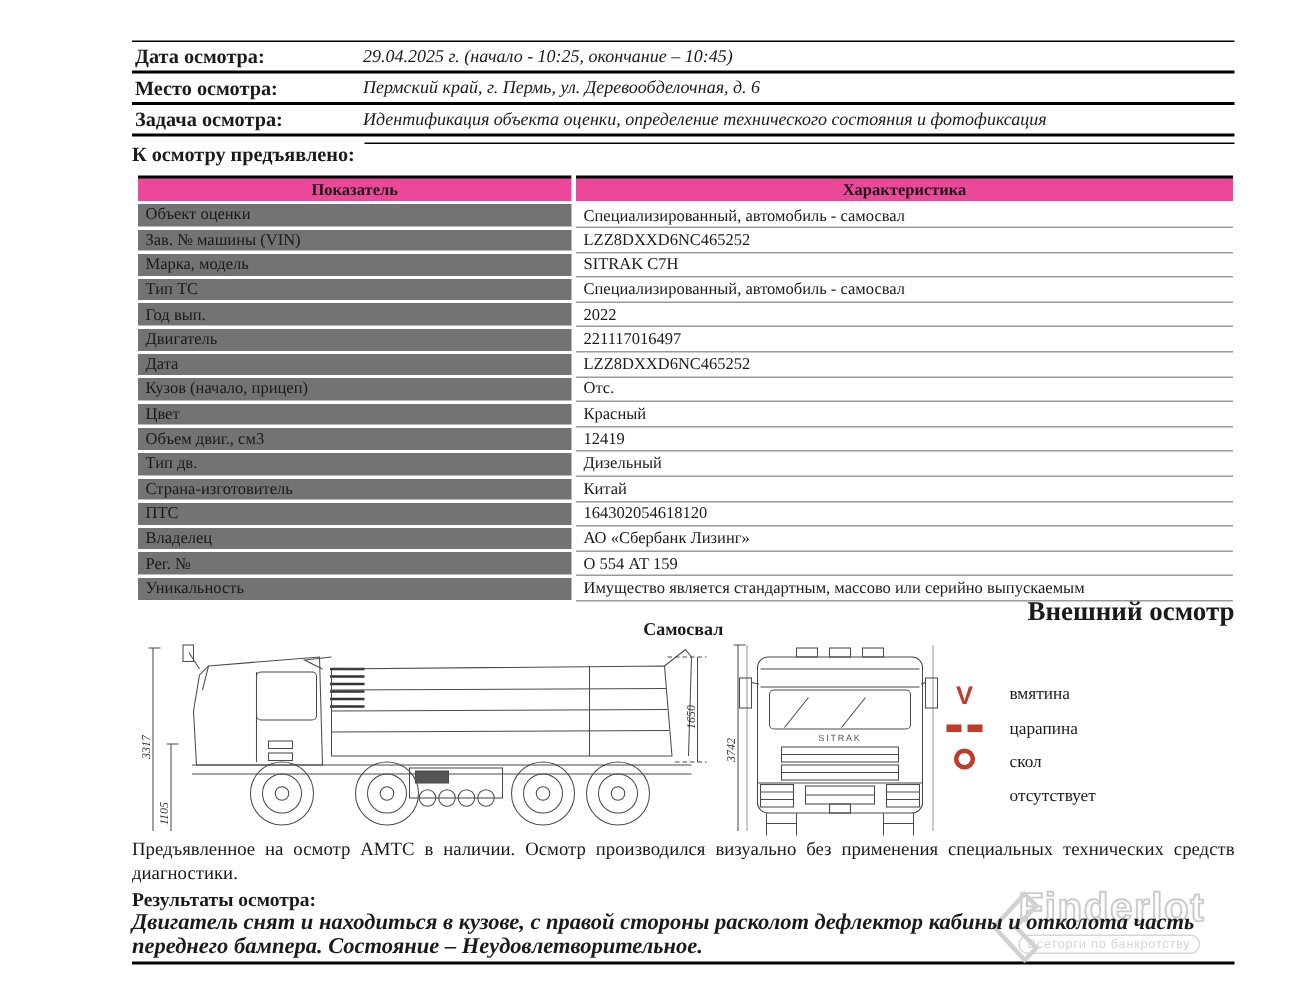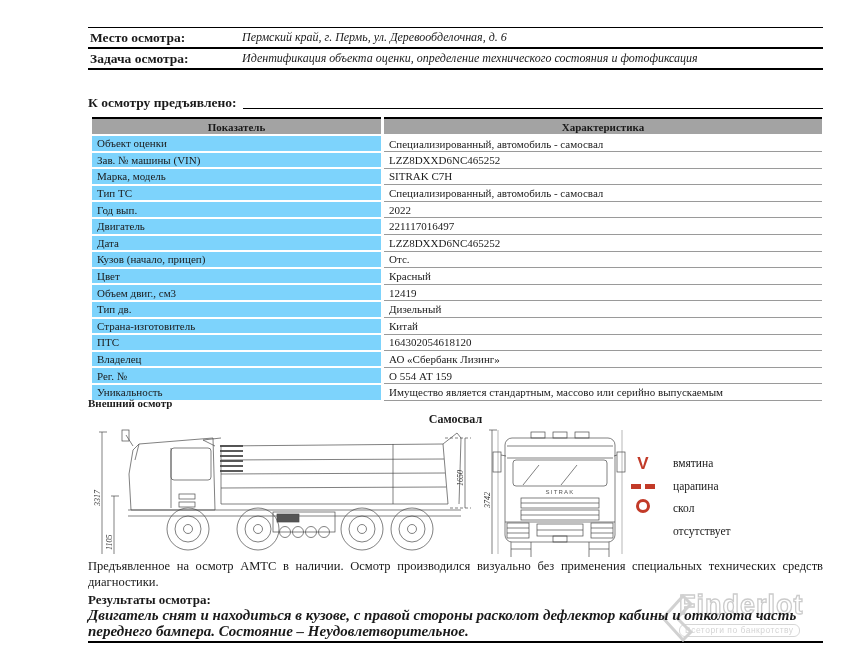--- a/index.html
+++ b/index.html
@@ -9,36 +9,36 @@
 
   .title{position:absolute;top:3px;left:0;width:100%;text-align:center;
          font-size:14px;font-weight:bold;}
 
   
   .hdr{position:absolute;top:27px;left:0;width:100%;border-top:1px solid #000;}
   .hdr-row{display:flex;align-items:center;height:19px;border-bottom:2px solid #000;}
   .hdr-label{width:150px;font-weight:bold;font-size:13.5px;padding-left:2px;}
   .hdr-value{flex:1;font-style:italic;font-size:12px;padding-left:2px;white-space:nowrap;overflow:hidden;}
 
-  .presented{position:absolute;top:95px;left:0;width:100%;display:flex;align-items:flex-end;}
+  .presented{position:absolute;top:95px;left:0;width:100%;display:flex;align-items:flex-start;}
   .presented-heading{font-weight:bold;font-size:13.5px;white-space:nowrap;}
   .presented-rule{flex:1;border-bottom:1.5px solid #000;margin-left:6px;margin-bottom:2px;}
 
   
   .spec{position:absolute;top:117px;left:4px;width:730px;border-collapse:collapse;
         font-size:11px;table-layout:fixed;border-top:2px solid #000;}
-  .spec th{background:#a3a3a3;font-weight:bold;text-align:center;height:15px;
+  .spec th{background:#ec4899;font-weight:bold;text-align:center;height:15px;
            border-bottom:2px solid #fff;padding:0 4px;}
   .spec th.key-col{width:281px;border-right:3px solid #fff;}
   .spec td{height:14.6px;padding:0 5px;vertical-align:middle;white-space:nowrap;overflow:hidden;}
-  .spec td.key{background:#7dd3fc;border-bottom:2px solid #fff;border-right:3px solid #fff;}
+  .spec td.key{background:#737373;border-bottom:2px solid #fff;border-right:3px solid #fff;}
   .spec td.val{border-bottom:1px solid #9a9a9a;border-left:1px solid #8a8a8a;}
 
-  .vis-heading{position:absolute;top:397px;left:0;width:100%;text-align:left;
-               font-weight:bold;font-size:11px;}
+  .vis-heading{position:absolute;top:397px;left:0;width:100%;text-align:right;
+               font-weight:bold;font-size:18px;}
   .vis-subheading{position:absolute;top:412px;left:0;width:100%;text-align:center;font-size:12px;font-weight:bold;}
 
   .drawing{position:absolute;top:424px;left:5px;}
 
   
   .legend{position:absolute;top:452px;left:540px;width:190px;}
   .legend-row{display:flex;align-items:center;height:22.5px;}
   .legend-sym{width:30px;text-align:center;color:#c23a28;font-weight:bold;
               font-family:"Liberation Sans",sans-serif;}
   .sym-v{font-size:17px;line-height:17px;}
@@ -69,20 +69,24 @@
   svg text.badge{font-family:"Liberation Sans",sans-serif;font-size:6px;letter-spacing:1.2px;fill:#555;}
 </style>
 </head>
 <body>
 
 <div class="page">
   <div class="doc">
 
 
     <div class="hdr">
+      <div class="hdr-row">
+        <span class="hdr-label">Дата осмотра:</span>
+        <span class="hdr-value">29.04.2025 г. (начало - 10:25, окончание – 10:45)</span>
+      </div>
       <div class="hdr-row">
         <span class="hdr-label">Место осмотра:</span>
         <span class="hdr-value">Пермский край, г. Пермь, ул. Деревообделочная, д. 6</span>
       </div>
       <div class="hdr-row">
         <span class="hdr-label">Задача осмотра:</span>
         <span class="hdr-value">Идентификация объекта оценки, определение технического состояния и фотофиксация</span>
       </div>
     </div>
 

